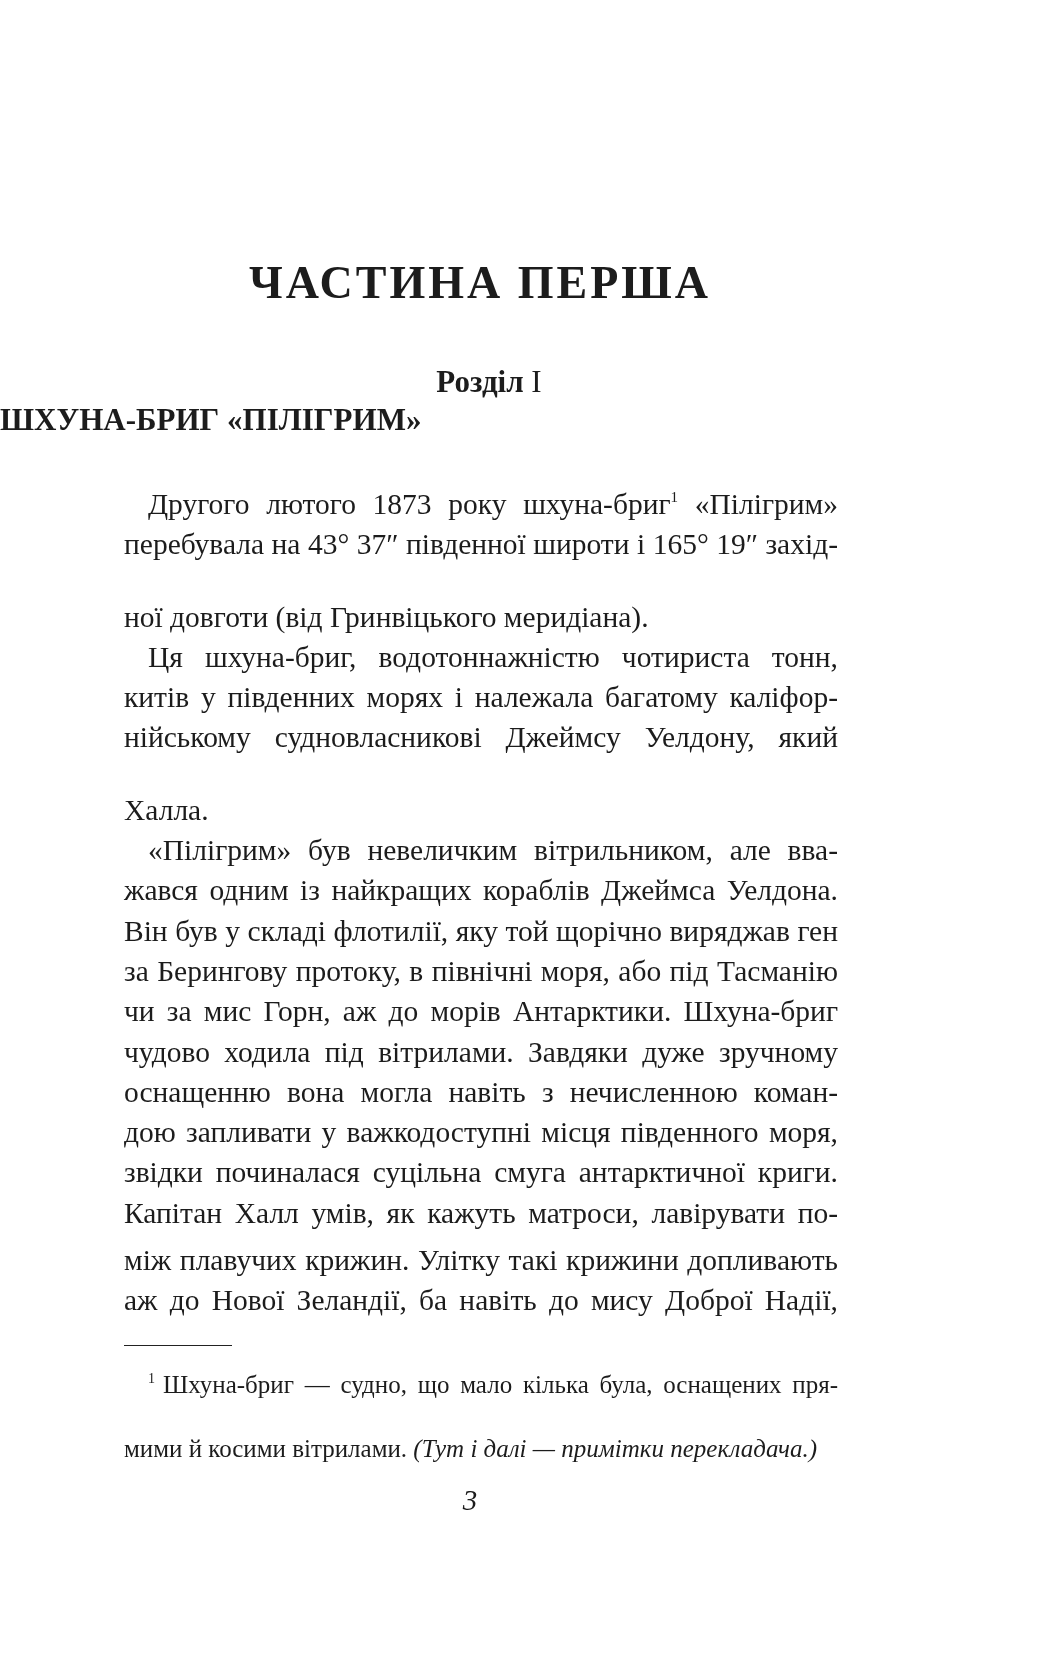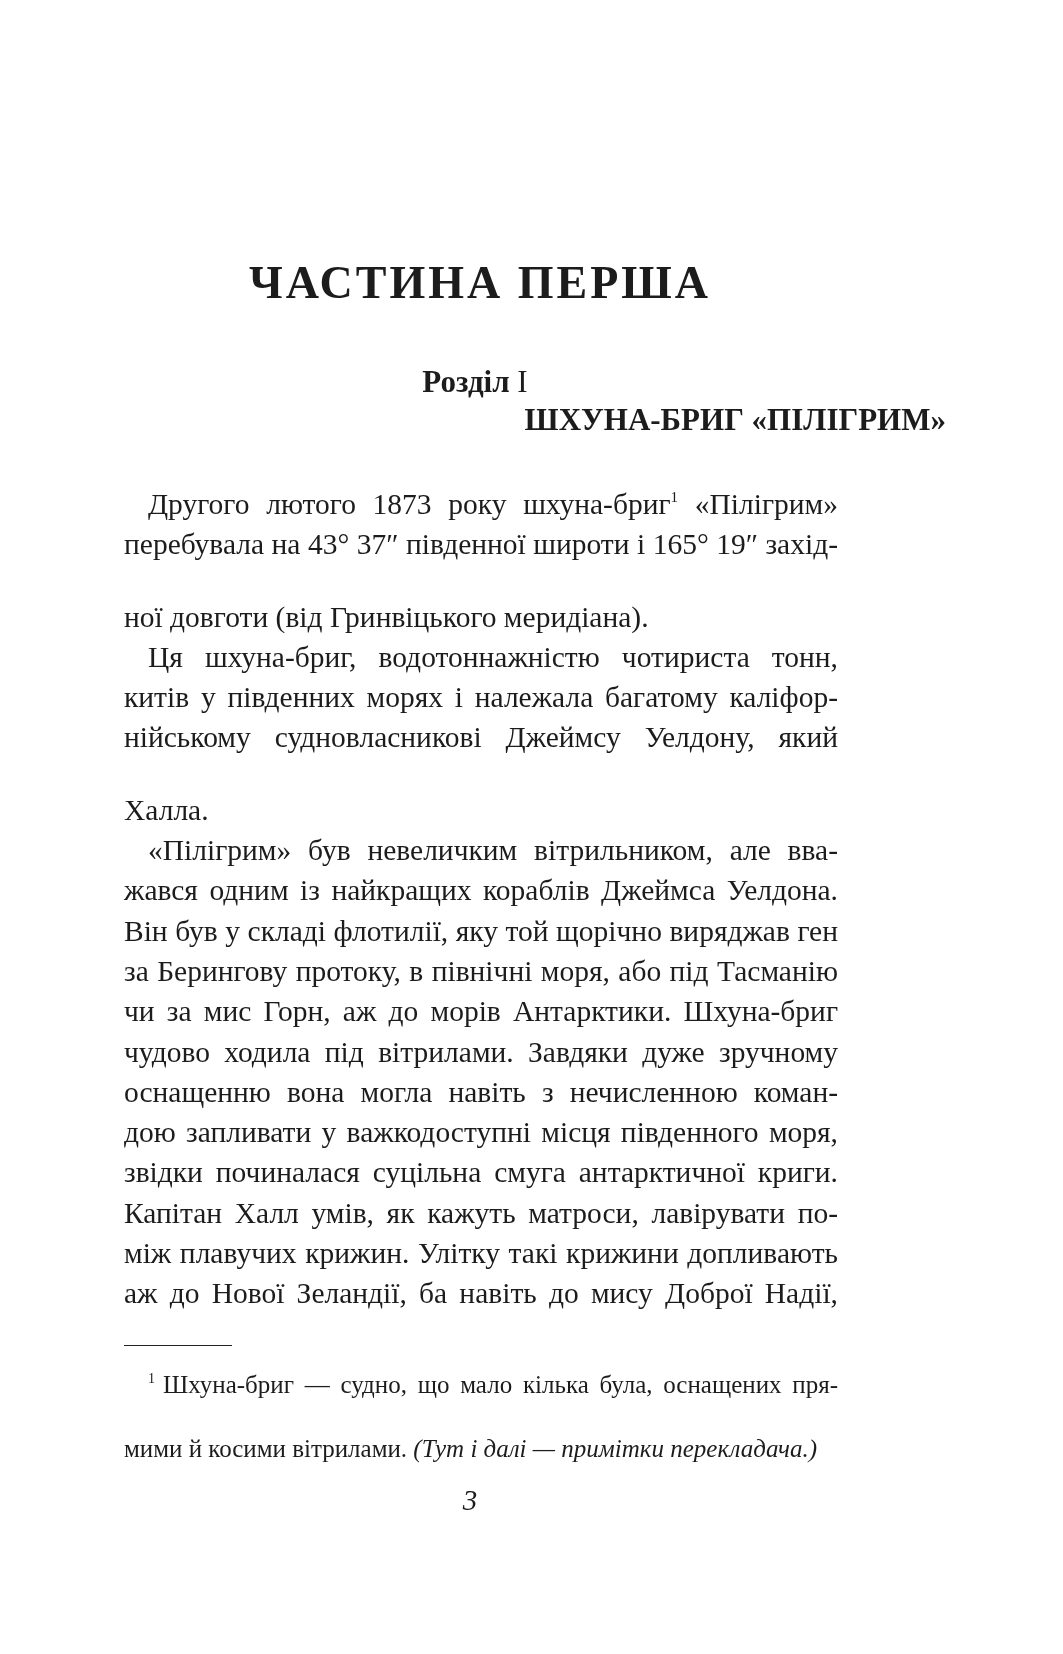--- a/index.html
+++ b/index.html
@@ -1,24 +1,24 @@
 <!DOCTYPE html>
 <html><head>
 <meta charset="utf-8">
 <style>
   html, body { margin: 0; padding: 0; background: #ffffff; }
   body { width: 1063px; height: 1654px; position: relative; overflow: hidden;
          font-family: "Liberation Serif", serif; color: #1c1c1c; }
   .page { position: absolute; left: 0; top: 0; width: 1063px; height: 1654px; }
   .part-title { position: absolute; top: 256px; left: 0; width: 960px; text-align: center;
                 font-size: 46px; font-weight: bold; letter-spacing: 3px; }
-  .chapter-label { position: absolute; top: 364px; left: 2px; width: 946px; text-align: center;
+  .chapter-label { position: absolute; top: 364px; left: 16px; width: 946px; text-align: center;
                    font-size: 31px; font-weight: bold; }
   .chapter-label .roman { font-weight: normal; }
-  .chapter-title { position: absolute; top: 402px; left: 0; width: 946px; text-align: right;
+  .chapter-title { position: absolute; top: 402px; left: 0; width: 946px; text-align: left;
                    font-size: 31px; font-weight: bold; }
   .body-text { position: absolute; top: 484px; left: 124px; width: 714px;
                font-size: 29.5px; line-height: 40.3px; }
   .line { display: block; height: 40.3px; white-space: nowrap;
           text-align: justify; text-align-last: justify; transform-origin: left center; }
   .line.last { text-align-last: left; margin-top: 32px; }
   .line.indent { padding-left: 24px; }
   .fn-ref { font-size: 15px; vertical-align: 12px; line-height: 0; }
   .footnote-rule { position: absolute; top: 1345px; left: 124px; width: 108px; height: 0;
                    border-top: 1.5px solid #222; }
@@ -54,21 +54,21 @@
     <span class="line indent" style="white-space: nowrap;">«Пілігрим» був невеличким вітрильником, але вва-</span>
     <span class="line" style="white-space: nowrap;">жався одним із найкращих кораблів Джеймса Уелдона.</span>
     <span class="line" style="white-space: nowrap;">Він був у складі флотилії, яку той щорічно виряджав ген</span>
     <span class="line" style="white-space: nowrap;">за Берингову протоку, в північні моря, або під Тасманію</span>
     <span class="line" style="white-space: nowrap;">чи за мис Горн, аж до морів Антарктики. Шхуна-бриг</span>
     <span class="line" style="white-space: nowrap;">чудово ходила під вітрилами. Завдяки дуже зручному</span>
     <span class="line" style="white-space: nowrap;">оснащенню вона могла навіть з нечисленною коман-</span>
     <span class="line" style="white-space: nowrap;">дою запливати у важкодоступні місця південного моря,</span>
     <span class="line" style="white-space: nowrap;">звідки починалася суцільна смуга антарктичної криги.</span>
     <span class="line" style="white-space: nowrap;">Капітан Халл умів, як кажуть матроси, лавірувати по-</span>
-    <span class="line" style="white-space: nowrap;">між плавучих крижин. Улітку такі крижини допливають</span>
+    <span class="line" style="white-space: nowrap; margin-top: 7px;">між плавучих крижин. Улітку такі крижини допливають</span>
     <span class="line" style="white-space: nowrap;">аж до Нової Зеландії, ба навіть до мису Доброї Надії,</span>
   </div>
 
   <div class="footnote-rule"></div>
 
   <div class="footnotes">
     <span class="line indent" style="white-space: nowrap;"><span class="fn-mark">1</span><span>Шхуна-бриг — судно, що мало кілька була, оснащених пря-</span></span>
     <span class="line last" style="white-space: nowrap;"><span>мими й косими вітрилами. </span><span class="italic">(Тут і далі — примітки перекладача.)</span></span>
   </div>
 

